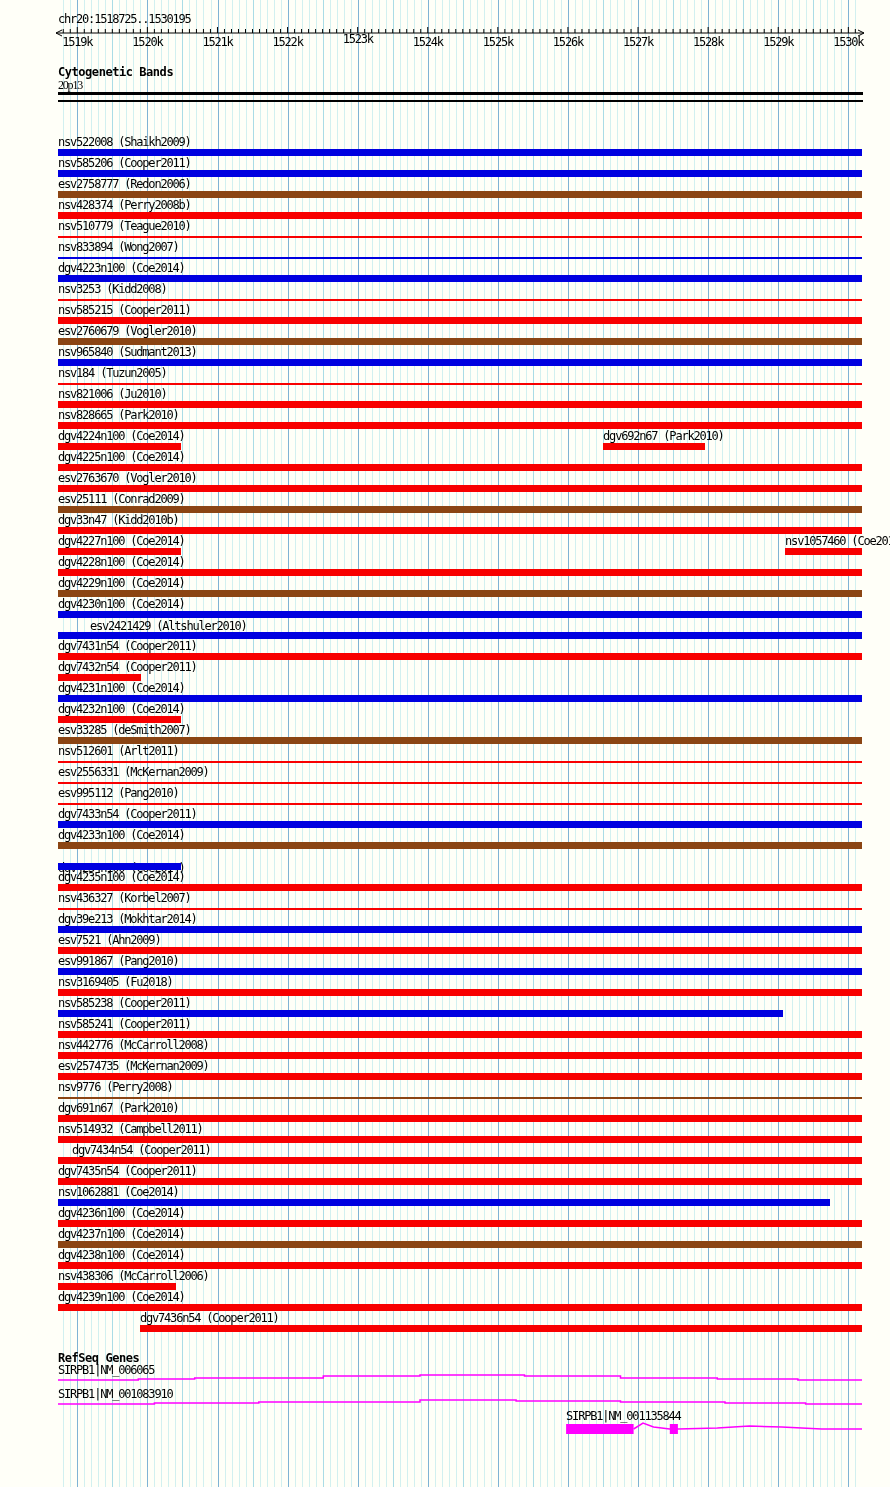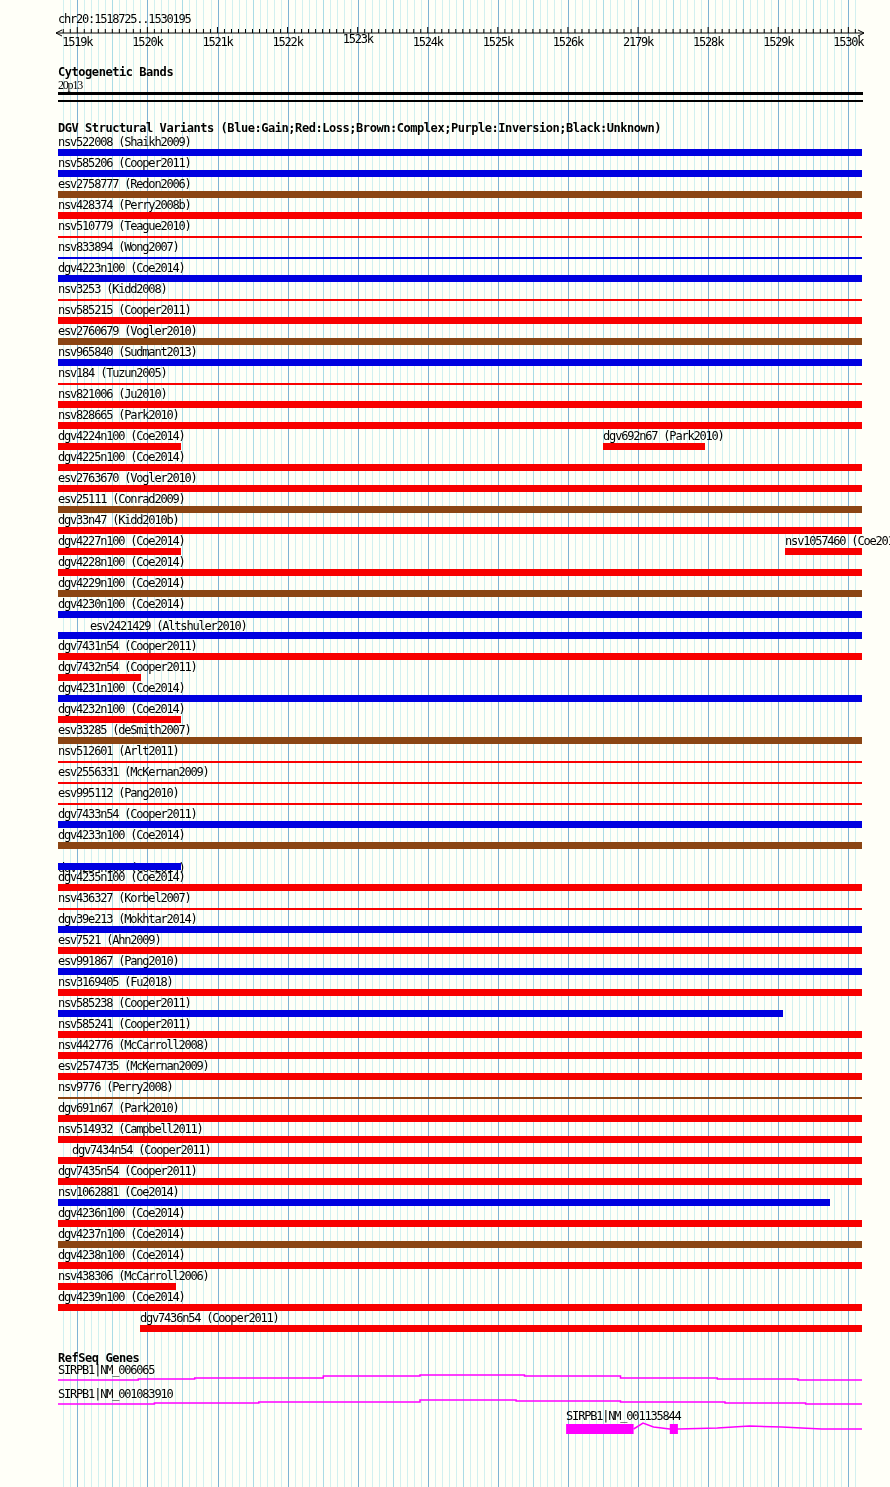--- a/index.html
+++ b/index.html
@@ -262,31 +262,30 @@
     </svg>
   <div id="ruler-labels">
       <div class="ticklabel" style="left: 77.3px; top: 36px;">1519k</div>
       <div class="ticklabel" style="left: 147.4px; top: 36px;">1520k</div>
       <div class="ticklabel" style="left: 217.5px; top: 36px;">1521k</div>
       <div class="ticklabel" style="left: 287.6px; top: 36px;">1522k</div>
       <div class="ticklabel" style="left: 357.7px; top: 33px;">1523k</div>
       <div class="ticklabel" style="left: 427.8px; top: 36px;">1524k</div>
       <div class="ticklabel" style="left: 497.9px; top: 36px;">1525k</div>
       <div class="ticklabel" style="left: 567.9px; top: 36px;">1526k</div>
-      <div class="ticklabel" style="left: 638px; top: 36px;">2179k</div>
+      <div class="ticklabel" style="left: 638px; top: 36px;">1527k</div>
       <div class="ticklabel" style="left: 708.1px; top: 36px;">1528k</div>
       <div class="ticklabel" style="left: 778.2px; top: 36px;">1529k</div>
       <div class="ticklabel" style="left: 848.3px; top: 36px;">1530k</div>
     </div>
 
   <div class="txt bold" style="left:58px;top:66px;">Cytogenetic Bands</div>
   <div class="txt" style="left:58px;top:79px;font-family:Liberation Serif, serif;">20p13</div>
   <div id="band-box" style="left:58px;top:92px;width:805px;height:5px;"></div>
 
-  <div class="txt bold" style="left:58px;top:122px;">DGV Structural Variants (Blue:Gain;Red:Loss;Brown:Complex;Purple:Inversion;Black:Unknown)</div>
   <div id="dgv-rows">
       <div class="txt" style="left: 58px; top: 136px;">nsv522008 (Shaikh2009)</div>
       <div class="bar" style="left: 58px; width: 804px; background: rgb(0, 0, 224); top: 149px; height: 7px;"></div>
       <div class="txt" style="left: 58px; top: 157px;">nsv585206 (Cooper2011)</div>
       <div class="bar" style="left: 58px; width: 804px; background: rgb(0, 0, 224); top: 170px; height: 7px;"></div>
       <div class="txt" style="left: 58px; top: 178px;">esv2758777 (Redon2006)</div>
       <div class="bar" style="left: 58px; width: 804px; background: rgb(139, 69, 19); top: 191px; height: 7px;"></div>
       <div class="txt" style="left: 58px; top: 199px;">nsv428374 (Perry2008b)</div>
       <div class="bar" style="left: 58px; width: 804px; background: rgb(248, 0, 0); top: 212px; height: 7px;"></div>
       <div class="txt" style="left: 58px; top: 220px; text-align: center;">nsv510779 (Teague2010)</div>

